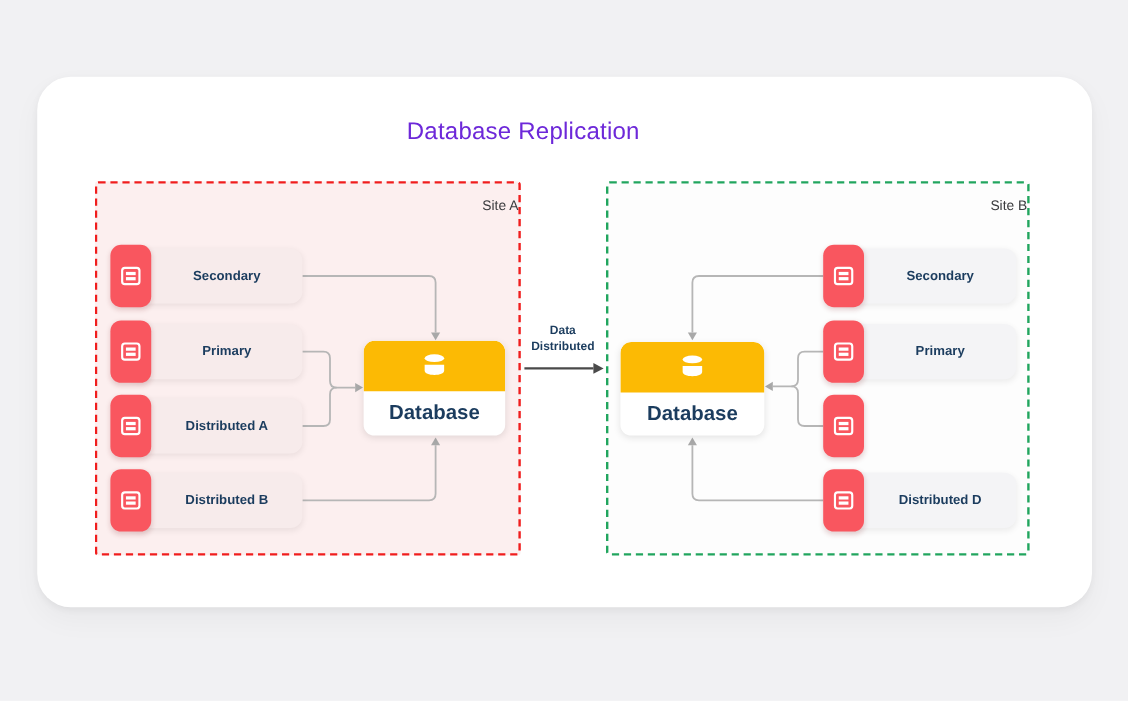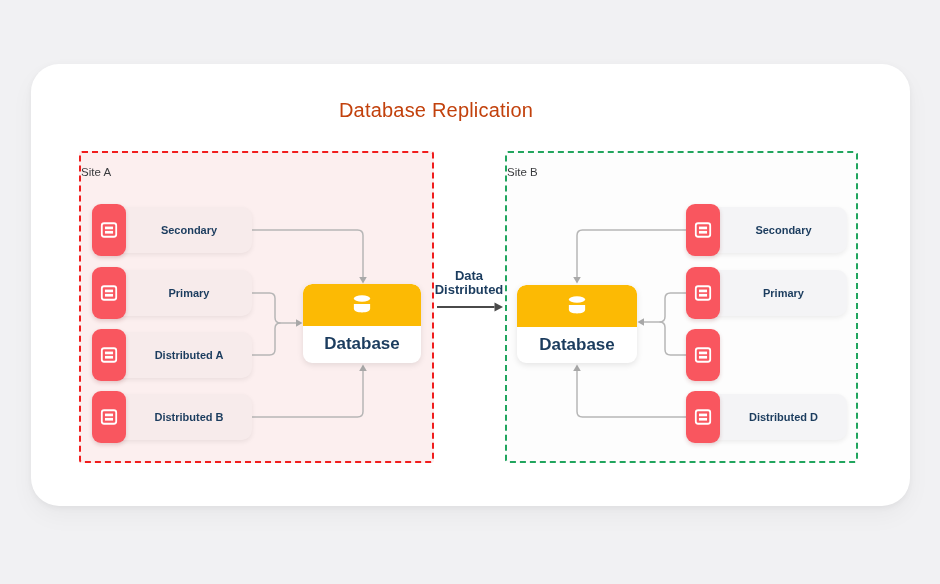--- a/index.html
+++ b/index.html
@@ -13,35 +13,35 @@
   .stage { position:absolute; left:0; top:0; width:940px; height:584px; }
 
   .card {
     position:absolute; left:31px; top:64px; width:879px; height:442px;
     background:#ffffff; border-radius:28px;
     box-shadow:0 2px 6px rgba(0,0,0,0.05), 0 10px 24px rgba(0,0,0,0.04);
   }
 
   .title {
     position:absolute; left:0; top:99px; width:872px;
-    text-align:center; font-size:20px; font-weight:500; color:#c2410c;
+    text-align:center; font-size:20px; font-weight:500; color:#6d28d9;
     letter-spacing:0.2px;
   }
 
   .site-box { position:absolute; border-radius:3px; }
   .site-a {
     left:79px; top:151px; width:355px; height:312px;
     background:#fcefef; border:2px dashed #f01d1d;
   }
   .site-b {
     left:505px; top:151px; width:353px; height:312px;
     background:#fdfdfd; border:2px dashed #21a55e;
   }
   .site-label {
-    position:absolute; width:100%; text-align:left; top:13px;
+    position:absolute; width:100%; text-align:right; top:13px;
     font-size:11.5px; color:#3a3b3e;
   }
 
   .node { position:absolute; width:160px; height:52px; }
   .node .body {
     position:absolute; left:14px; right:0; top:3px; bottom:3px;
     border-radius:10px;
     display:flex; align-items:center; justify-content:center;
     padding-left:20px;
     box-shadow:0 2px 5px rgba(0,0,0,0.07);
@@ -72,21 +72,21 @@
   }
   .db-label {
     height:36px; display:flex; align-items:center; justify-content:center;
     font-size:17px; font-weight:bold; color:#1b3c5e;
   }
 
   .conn-svg { position:absolute; left:0; top:0; width:940px; height:584px; pointer-events:none; }
 
   .replication-label {
     position:absolute; left:425px; top:269px; width:88px;
-    text-align:center; font-size:13px; font-weight:bold; color:#1b3c5e;
+    text-align:center; font-size:10px; font-weight:bold; color:#1b3c5e;
     line-height:13.5px;
   }
 </style>
 </head>
 <body>
 
 <div class="stage">
 
   <div class="card"></div>
 

